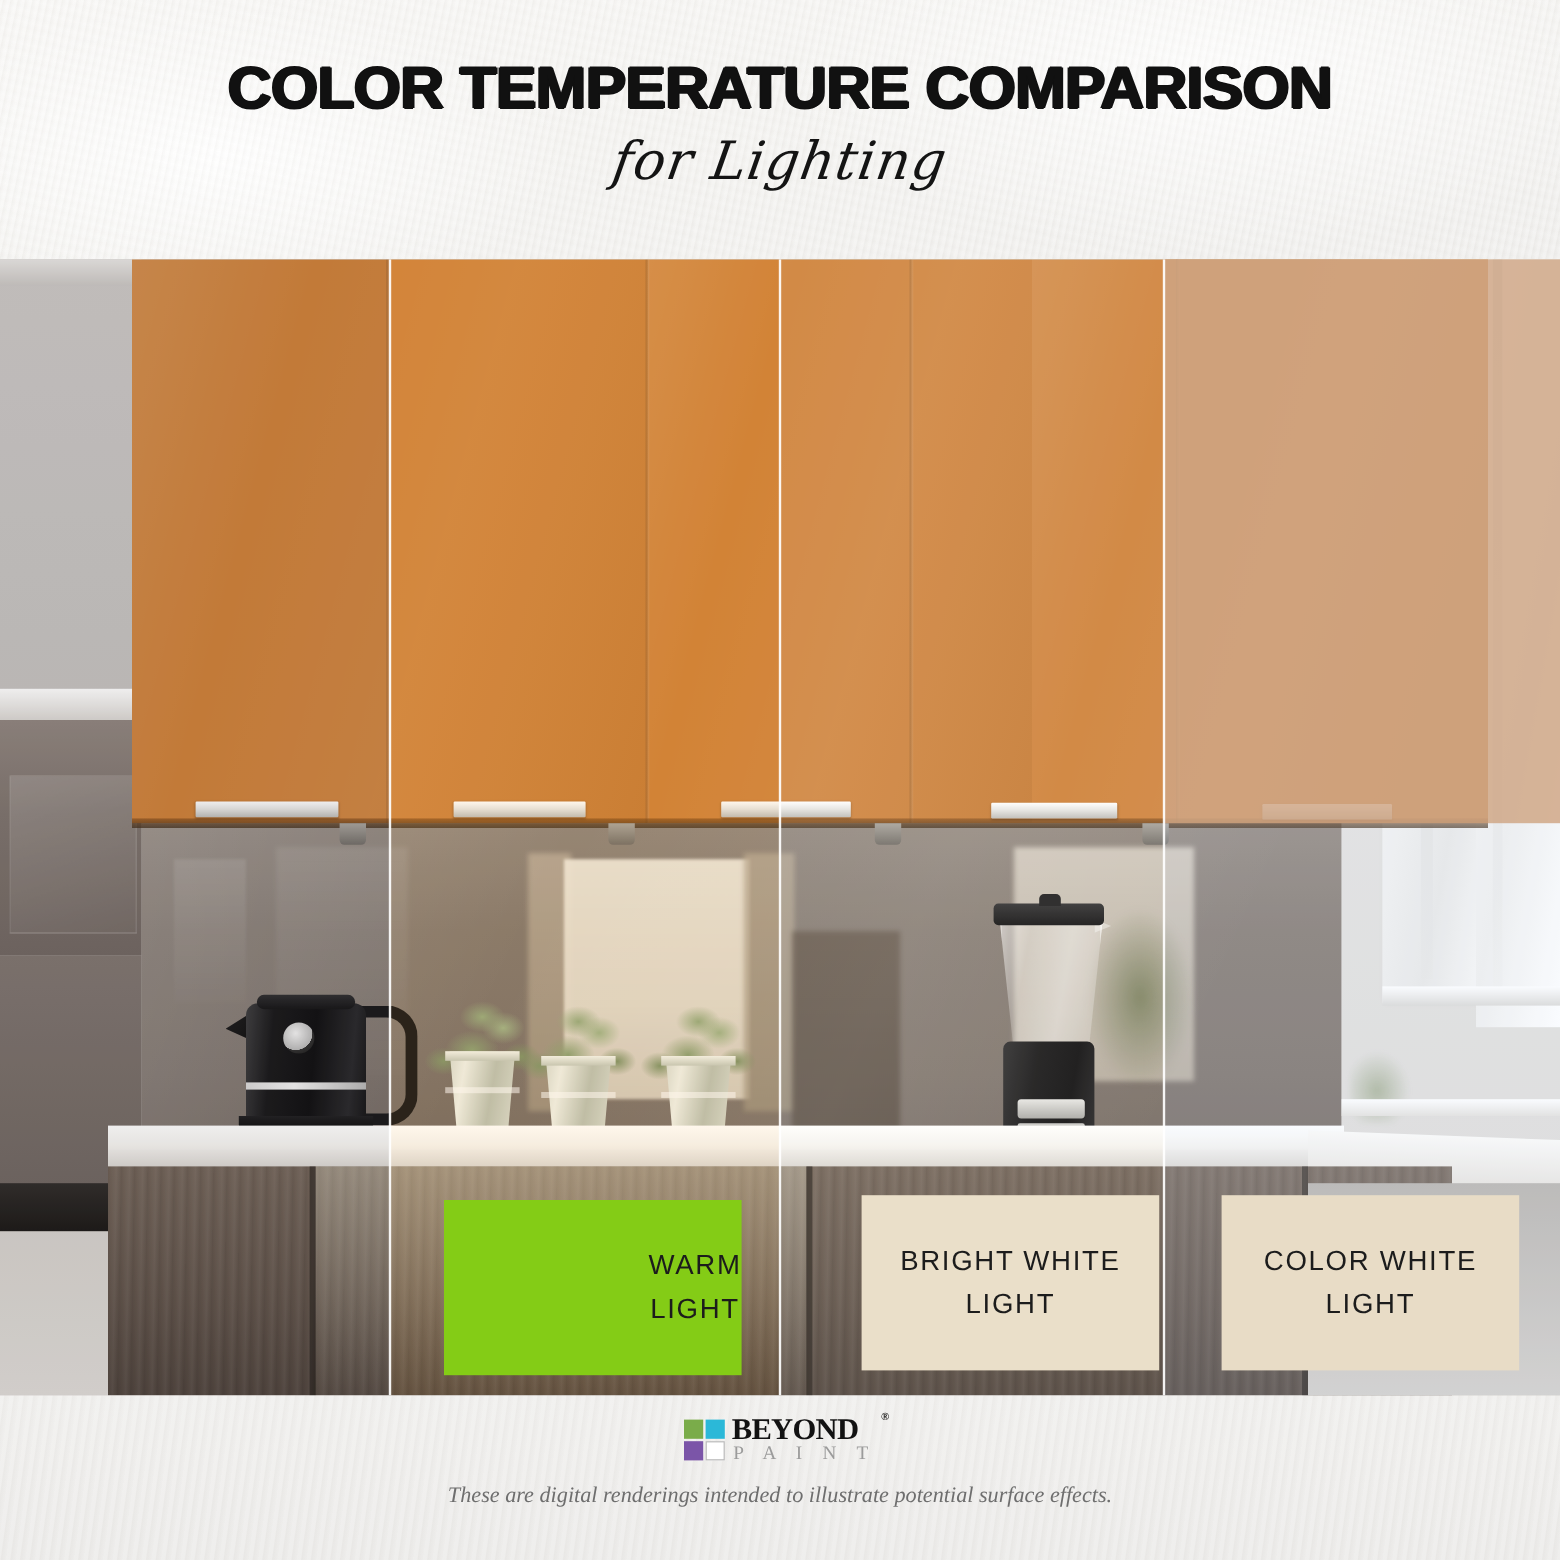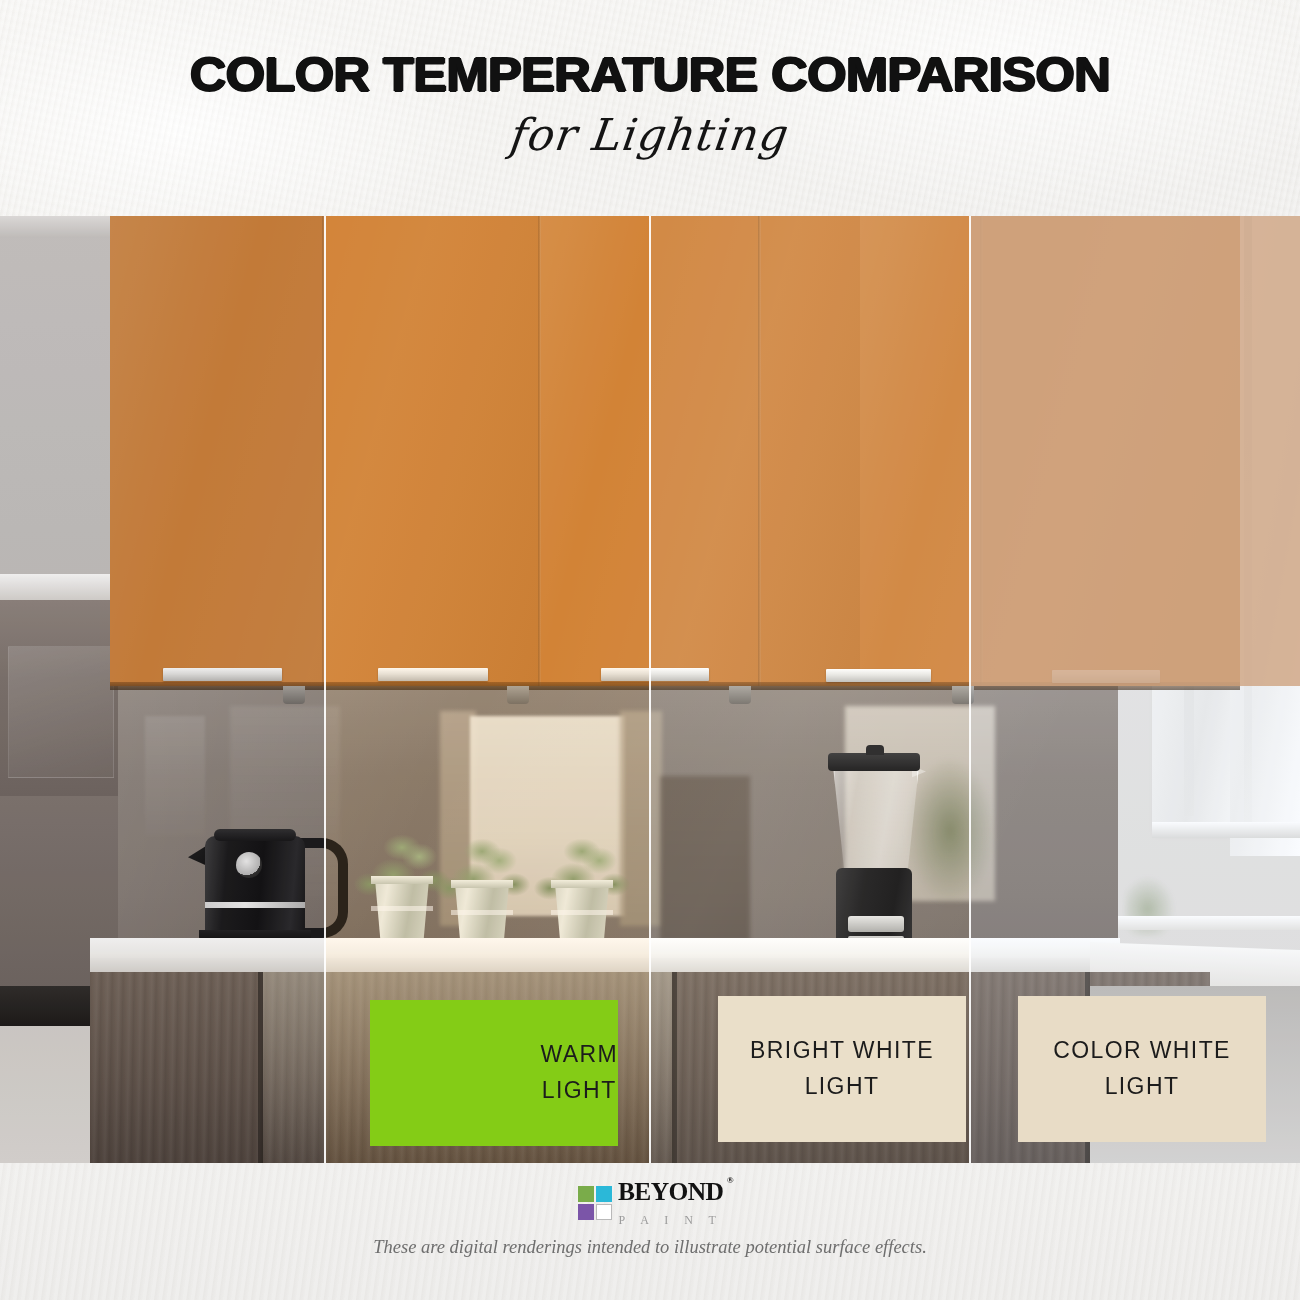--- a/index.html
+++ b/index.html
@@ -225,21 +225,21 @@
     background:linear-gradient(180deg,#eeedeb 0%,#ebeae8 55%,#e9e8e6 100%);font-family:Liberation Serif, serif;}
   .footer .tex{position:absolute;inset:0;opacity:.5;
     background:repeating-linear-gradient(98deg,rgba(255,255,255,.5) 0 3px,rgba(226,224,221,.25) 4px,rgba(255,255,255,.35) 8px);}
   .logo{position:absolute;left:0;top:16px;width:1300px;display:flex;justify-content:center;align-items:center;gap:7px;}
   .logo-grid{display:grid;grid-template-columns:16px 16px;grid-template-rows:16px 16px;gap:2px;}
   .sq{width:16px;height:16px;}
   .logo-text{display:flex;flex-direction:column;line-height:1;}
   .logo-beyond{font-weight:bold;font-size:25px;letter-spacing:-0.6px;color:#121212;
     position:relative;transform:scaleX(1.02);}
   .logo-reg{font-size:9px;vertical-align:super;position:absolute;top:-3px;right:-9px;color:#121212;}
-  .logo-paint{font-size:12px;letter-spacing:6.5px;color:#9b9b9b;margin-top:10px;}
+  .logo-paint{font-size:16px;letter-spacing:6.5px;color:#9b9b9b;margin-top:0;}
   .disclaimer{position:absolute;left:0;top:70px;width:1300px;text-align:center;
     font-style:italic;font-size:18.5px;color:#6e6e6e;line-height:1.55;}
 </style>
 </head>
 <body>
 
 <div class="page">
 
   <div class="header">
     <div class="texture"></div>

